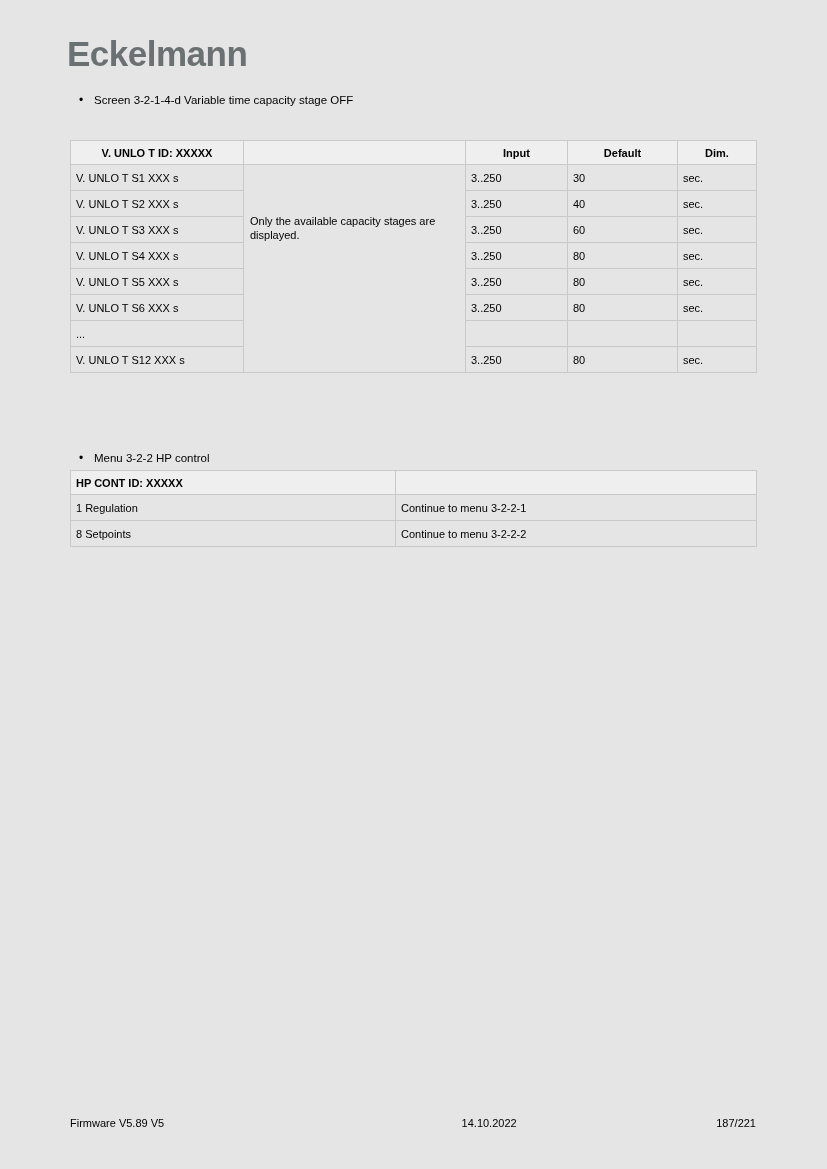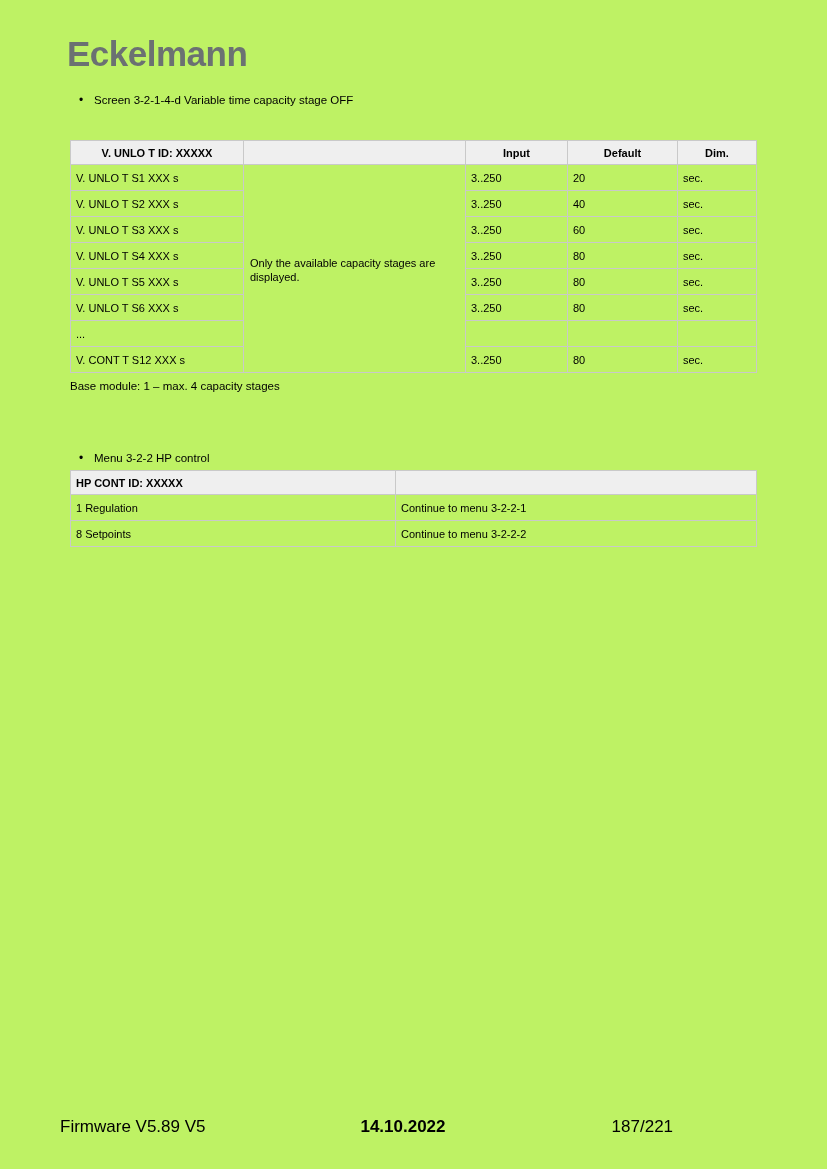--- a/index.html
+++ b/index.html
@@ -1,20 +1,20 @@
 <!DOCTYPE html>
 <html><head>
 <meta charset="utf-8">
 <style>
   html, body { margin: 0; padding: 0; background: #ffffff; }
   .page {
     position: relative;
     width: 827px;
     height: 1169px;
-    background: #bef264;
+    background: #e5e5e5;
     font-family: "Liberation Sans", sans-serif;
     color: #000000;
     overflow: hidden;
   }
   .logo {
     position: absolute;
     left: 67px;
     top: 36px;
     font-size: 35px;
     font-weight: bold;
@@ -55,21 +55,21 @@
   .table1 {
     position: absolute;
     left: 70px;
     top: 140px;
     width: 686px;
   }
   .table1 th { height: 19px; text-align: center; }
   .table1 td { height: 21px; }
   .table1 td.note-cell {
     vertical-align: top;
-    padding: 91px 8px 0 6px;
+    padding: 49px 8px 0 6px;
     white-space: normal;
     line-height: 14px;
     margin-left: 48px;
   }
 
   .notes-block {
     position: absolute;
     left: 70px;
     top: 378px;
     font-size: 11.5px;
@@ -80,30 +80,30 @@
     position: absolute;
     left: 70px;
     top: 470px;
     width: 686px;
   }
   .table2 th { height: 19px; }
   .table2 td { height: 21px; margin-top: 15px; }
 
   .footer {
     position: absolute;
-    left: 60px;
+    left: 70px;
     top: 1117px;
     width: 686px;
     display: flex;
-    font-size: 17px;
+    font-size: 11px;
     gap: 32px;
   }
   .footer .f-left   { flex: 1; text-align: left; }
-  .footer .f-center { flex: 1; text-align: center; font-weight: bold; }
-  .footer .f-right  { flex: 1; text-align: center; }
+  .footer .f-center { flex: 1; text-align: right; }
+  .footer .f-right  { flex: 1; text-align: right; }
 </style>
 </head>
 <body>
 
 <div class="page">
 
   <div class="logo">Eckelmann</div>
 
   <div class="bullet-line bullet-screen">
     <span class="bullet-char">•</span>
@@ -125,21 +125,21 @@
         <th>Input</th>
         <th>Default</th>
         <th>Dim.</th>
       </tr>
     </thead>
     <tbody>
       <tr>
         <td>V. UNLO T S1 XXX s</td>
         <td class="note-cell" rowspan="8">Only the available capacity stages are displayed.</td>
         <td>3..250</td>
-        <td>20</td>
+        <td>30</td>
         <td>sec.</td>
       </tr>
       <tr>
         <td>V. UNLO T S2 XXX s</td>
         <td>3..250</td>
         <td>40</td>
         <td>sec.</td>
       </tr>
       <tr>
         <td>V. UNLO T S3 XXX s</td>
@@ -165,30 +165,29 @@
         <td>80</td>
         <td>sec.</td>
       </tr>
       <tr>
         <td>...</td>
         <td></td>
         <td></td>
         <td></td>
       </tr>
       <tr>
-        <td>V. CONT T S12 XXX s</td>
+        <td>V. UNLO T S12 XXX s</td>
         <td>3..250</td>
         <td>80</td>
         <td>sec.</td>
       </tr>
     </tbody>
   </table>
 
   <div class="notes-block">
-    <div>Base module: 1 – max. 4 capacity stages</div>
   </div>
 
   <div class="bullet-line bullet-menu">
     <span class="bullet-char">•</span>
     <span>Menu 3-2-2 HP control</span>
   </div>
 
   <table class="table2">
     <colgroup>
       <col style="width:325px">

